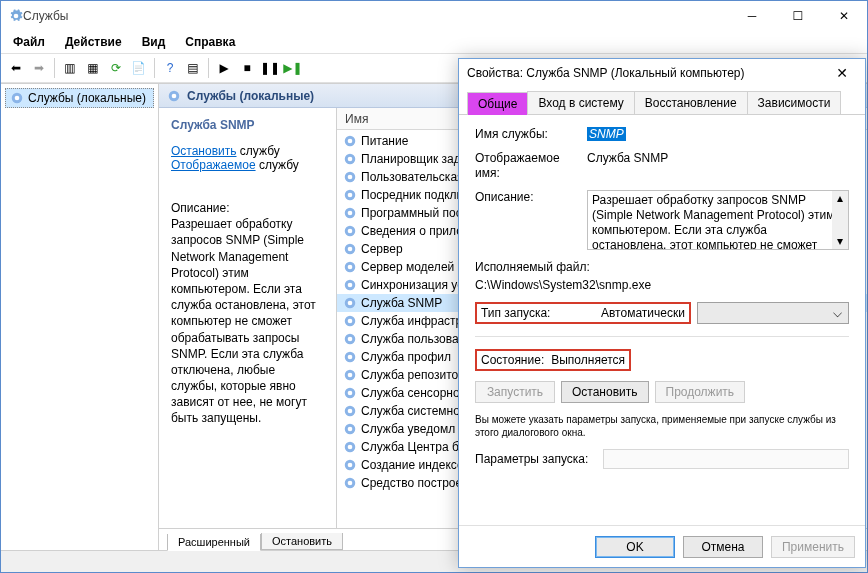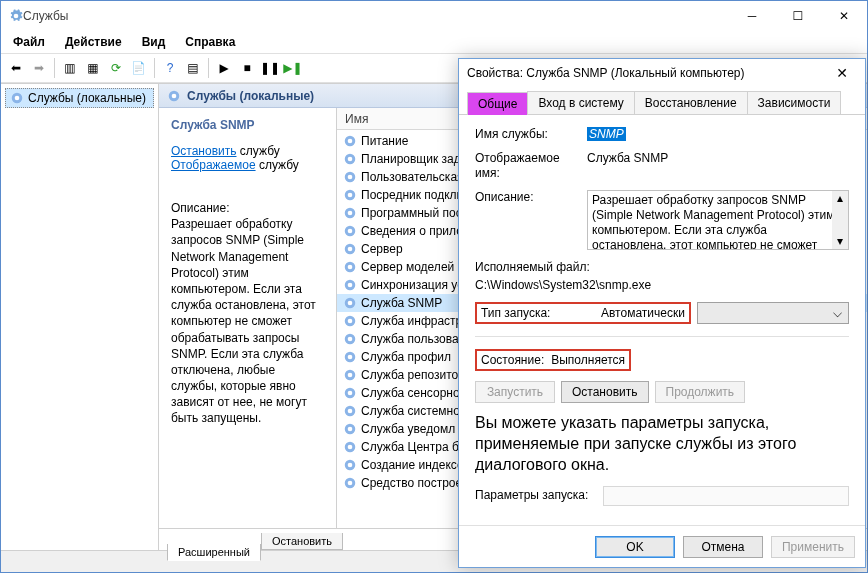--- a/index.html
+++ b/index.html
@@ -28,21 +28,21 @@
 .detail-pane .svc-name { color: #4a6aa0; font-weight: 600; margin-bottom: 12px; }
 .detail-pane a { color: #0066cc; text-decoration: underline; }
 .detail-pane p { margin-top: 12px; line-height: 1.35; }
 .list-pane { flex: 1; display: flex; flex-direction: column; }
 .list-header { height: 22px; border-bottom: 1px solid #d8d8d8; padding-left: 8px; display: flex; align-items: center; color: #444; background: #fafafa; }
 .list-body { flex: 1; overflow: hidden; padding: 2px 0; }
 .svc-item { display: flex; align-items: center; gap: 4px; padding: 1px 6px; height: 18px; }
 .svc-item.selected { background: #cde8ff; }
 .tabs-bottom { height: 22px; display: flex; align-items: flex-end; padding-left: 8px; border-top: 1px solid #d0d0d0; }
 .tab-b { padding: 2px 10px; border: 1px solid #bcbcbc; border-top: none; background: #f4f4f4; font-size: 11px; }
-.tab-b.active { background: #fff; border-bottom: 1px solid #fff; position: relative; top: 11px; }
+.tab-b.active { background: #fff; border-bottom: 1px solid #fff; position: relative; top: 1px; }
 
 .statusbar { height: 22px; border-top: 1px solid #d0d0d0; background: #f0f0f0; }
 
 
 .gear-svg { width: 14px; height: 14px; }
 
 
 .dialog { position: absolute; left: 458px; top: 58px; width: 408px; height: 510px; background: #fff; border: 1px solid #70a0d8; box-shadow: 0 0 18px rgba(0,0,0,0.25); display: flex; flex-direction: column; }
 .dlg-title { height: 28px; display: flex; align-items: center; padding: 0 8px; background: #fff; }
 .dlg-title span { flex: 1; }
@@ -56,21 +56,21 @@
 .row .val { flex: 1; }
 .selected-text { background: #0078d7; color: #fff; padding: 0 2px; font-style: italic; }
 .desc-box { flex: 1; height: 60px; border: 1px solid #c0c0c0; padding: 2px 4px; font-size: 11.5px; line-height: 1.25; overflow: hidden; position: relative; }
 .desc-scroll { position: absolute; right: 0; top: 0; bottom: 0; width: 16px; background: #f0f0f0; display: flex; flex-direction: column; justify-content: space-between; align-items: center; }
 .sel { flex: 1; height: 22px; border: 1px solid #a0a0a0; background: #eaeaea; padding: 0 6px; display: flex; align-items: center; justify-content: space-between; }
 .redbox { border: 2px solid #d43a2a; padding: 2px 4px; }
 .hr { height: 1px; background: #e0e0e0; margin: 2px 0; }
 .btn-row { display: flex; gap: 6px; }
 .btn { height: 22px; padding: 0 10px; border: 1px solid #a8a8a8; background: #eaeaea; min-width: 80px; display: flex; align-items: center; justify-content: center; }
 .btn.disabled { color: #9a9a9a; border-color: #d0d0d0; background: #f4f4f4; }
-.note { font-size: 16px; line-height: 1.3; }
+.note { font-size: 10px; line-height: 1.3; }
 .param-input { flex: 1; height: 20px; border: 1px solid #d8d8d8; background: #fafafa; }
 .dlg-footer { height: 42px; border-top: 1px solid #e0e0e0; display: flex; align-items: center; justify-content: flex-end; padding-right: 10px; gap: 8px; }
 .dlg-footer .btn.default { border: 1px solid #3a8de0; box-shadow: inset 0 0 0 1px #7ab8f0; }
 </style>
 </head>
 <body>
 
 <div class="main-window">
   <div class="titlebar">
     <svg class="gear-svg" viewBox="0 0 24 24">

